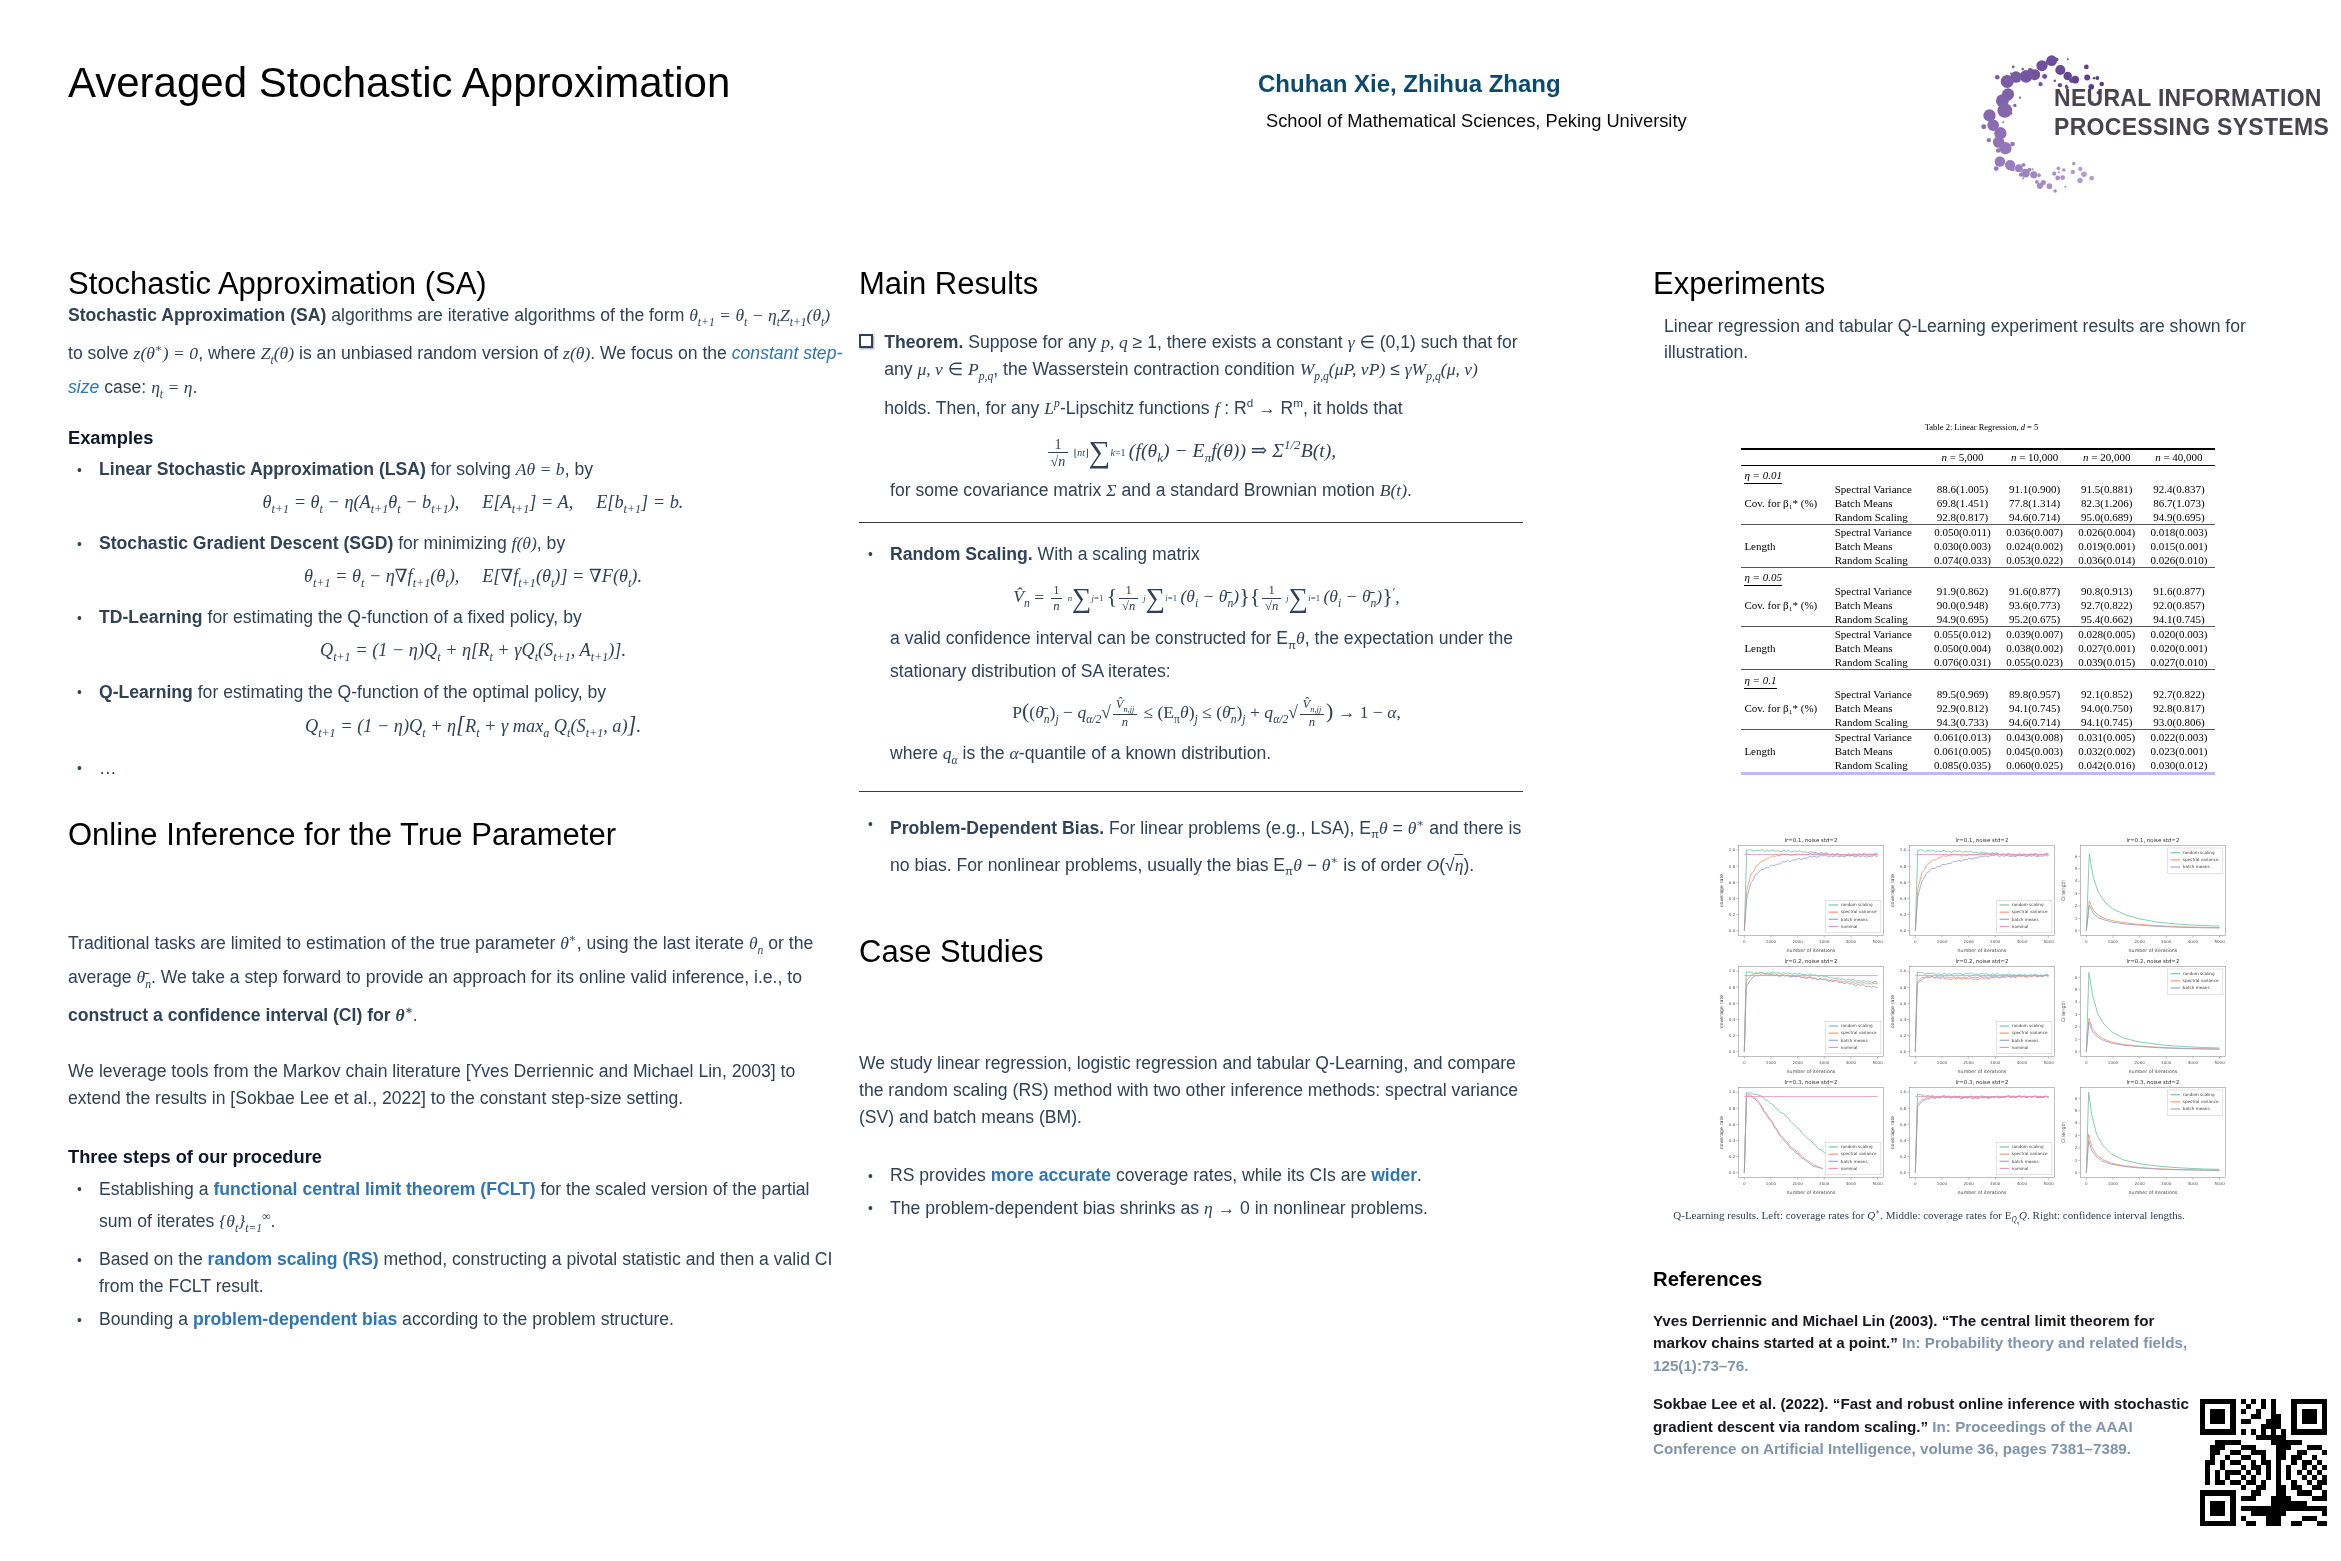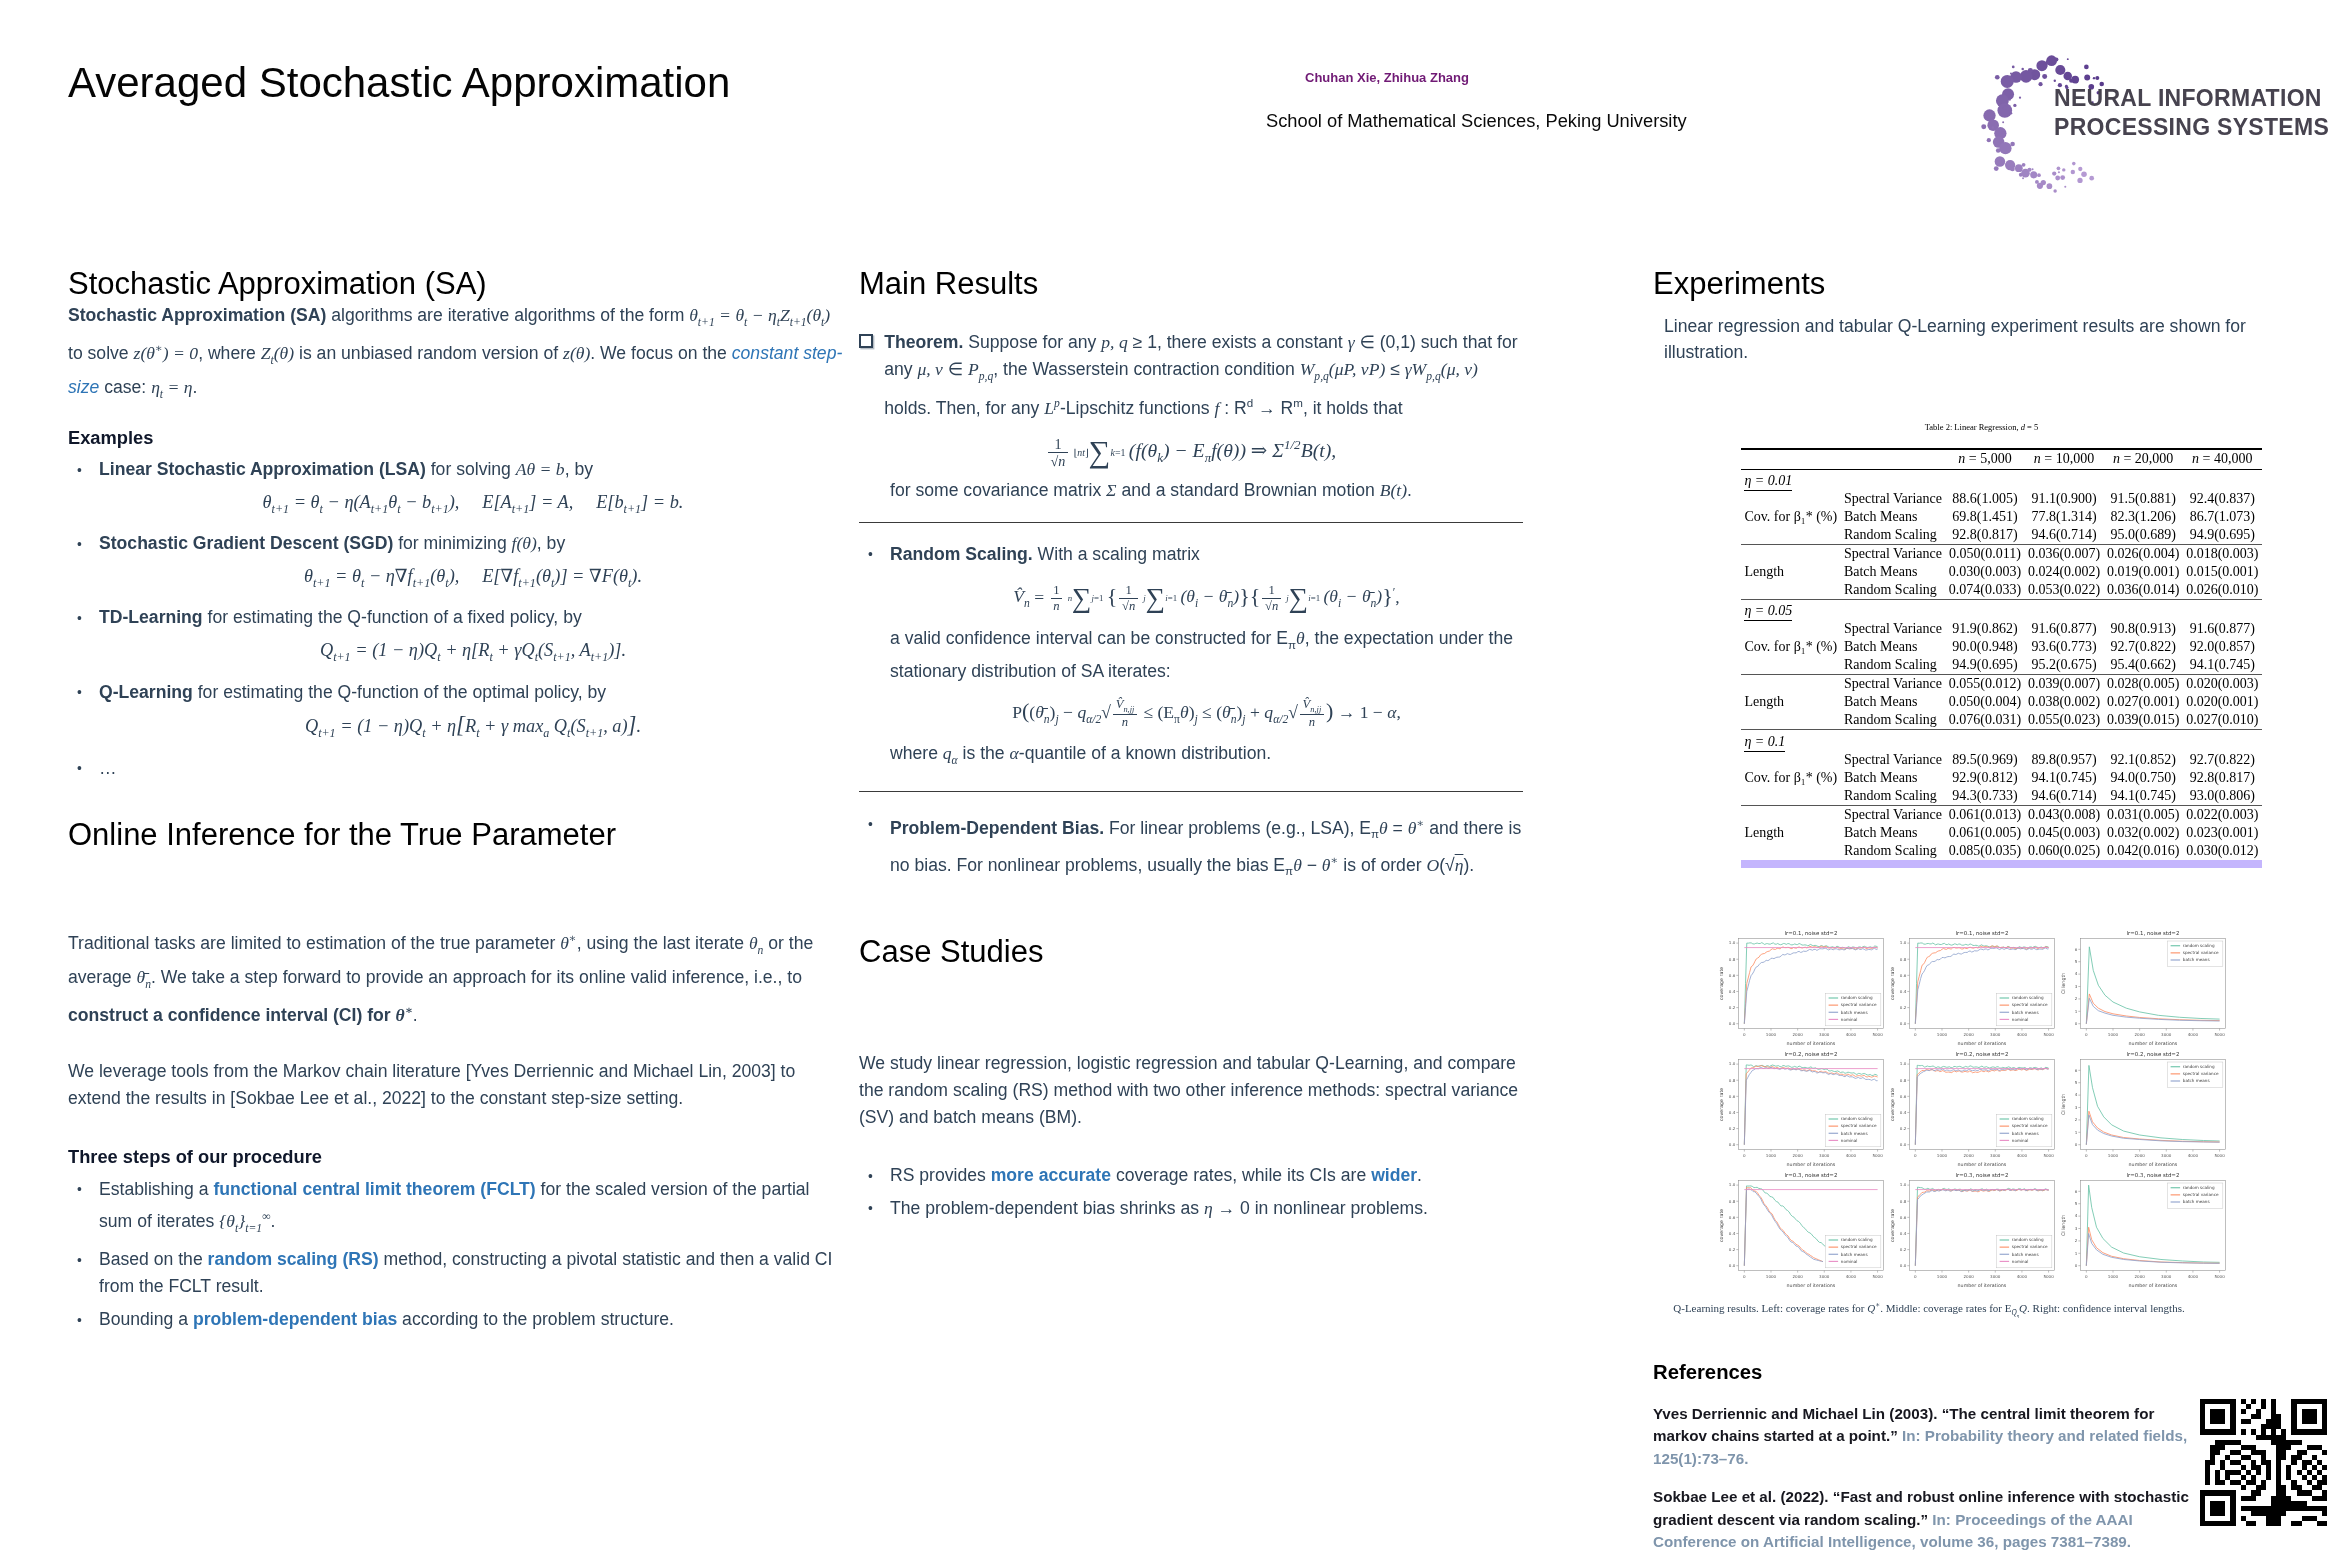--- a/index.html
+++ b/index.html
@@ -1,20 +1,20 @@
 <!DOCTYPE html>
 <html style="font-size:11px"><head>
 <meta charset="utf-8">
 <style>
   html,body{margin:0;padding:0;background:#ffffff;}
   #poster{position:relative;width:2342px;height:1561px;background:#fff;overflow:hidden;
           font-family:"Liberation Sans","DejaVu Sans",sans-serif;color:#2f4256;}
   
   #title{position:absolute;left:68px;top:53px;font-size:42px;line-height:1.45;color:#050505;font-weight:400;}
-  #authors{position:absolute;left:1305px;top:70px;font-size:13px;font-weight:700;color:#701a75;}
+  #authors{position:absolute;left:1258px;top:70px;font-size:24px;font-weight:700;color:#0c4a6e;}
   #affil{position:absolute;left:1266px;top:110px;font-size:18.3px;font-weight:400;color:#0a0a0a;}
   #logo{position:absolute;left:1973px;top:39px;width:366px;height:176px;}
   #logo-dots{position:absolute;left:0;top:0;width:159px;height:173px;}
   #logo-text{position:absolute;left:81px;top:45px;font-size:23px;font-weight:700;color:#47434f;
              line-height:1.26;letter-spacing:0.3px;white-space:nowrap;}
   
   .col{position:absolute;top:266px;}
   #col-left{left:68px;width:779px;}
   #col-mid{left:859px;width:664px;}
   #col-right{left:1653px;width:678px;}
@@ -42,21 +42,21 @@
   .sumop .sop{font-size:1.55em;font-style:normal;}
   .sumop .slim{font-size:.5em;}
   .sqmark{display:inline-block;width:10.2px;height:10.2px;border:2px solid #2f4256;
           box-shadow:1.4px 1.4px 0 rgba(47,66,86,.35);margin-right:11px;}
   hr.mid{border:none;border-top:1.4px solid #3a3a3a;margin:17.6px 0;}
   
   #tbl-block{margin:57px 0 0 88px;width:481px;}
   #tbl-caption{text-align:center;font-family:"Liberation Serif","DejaVu Serif",serif;
                font-size:8.5px;color:#000;margin-bottom:16px;}
   #lr-table{border-collapse:collapse;width:474px;font-family:"Liberation Serif","DejaVu Serif",serif;
-            font-size:14px;color:#000;border-top:2px solid #000;border-bottom:8px solid #c4b5fd;}
+            font-size:11px;color:#000;border-top:2px solid #000;border-bottom:3px solid #c4b5fd;}
   #lr-table td{padding:1px 3.4px;text-align:center;white-space:nowrap;}
   #lr-table td.rowlab,#lr-table td.method{text-align:left;}
   #lr-table tr.thead td{border-bottom:1.1px solid #000;padding-bottom:2px;}
   #lr-table tr.eta td{padding-top:3.4px;text-align:left;}
   #lr-table tr.eta.later td{border-top:1.5px solid #555;}
   #lr-table tr.g1 td{border-top:0.8px solid #555;}
   .etalab{border-bottom:0.7px solid #000;padding-bottom:2px;font-style:italic;}
   #plots-grid{display:grid;grid-template-columns:repeat(3,171px);margin:60px 0 0 65px;width:515px;}
   .plot-cell svg{display:block;font-family:"DejaVu Sans",sans-serif;}
   .pt{font-size:8px;fill:#333;text-anchor:middle;}

